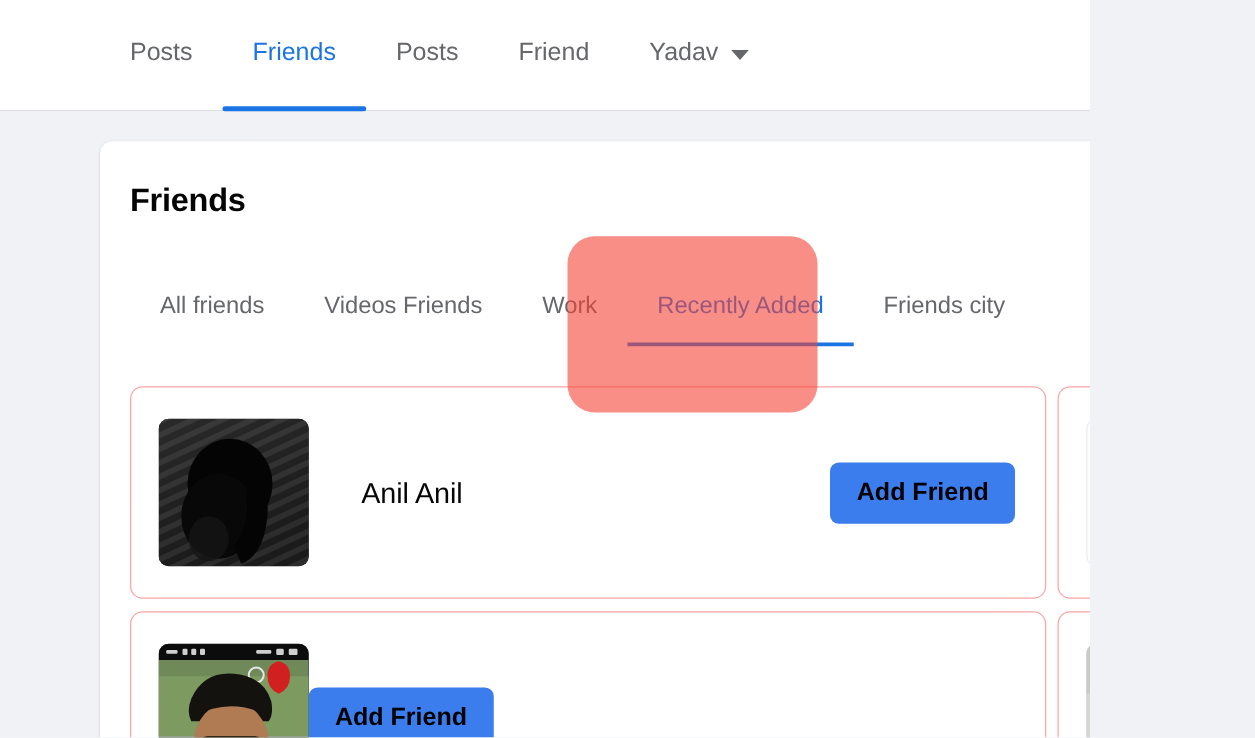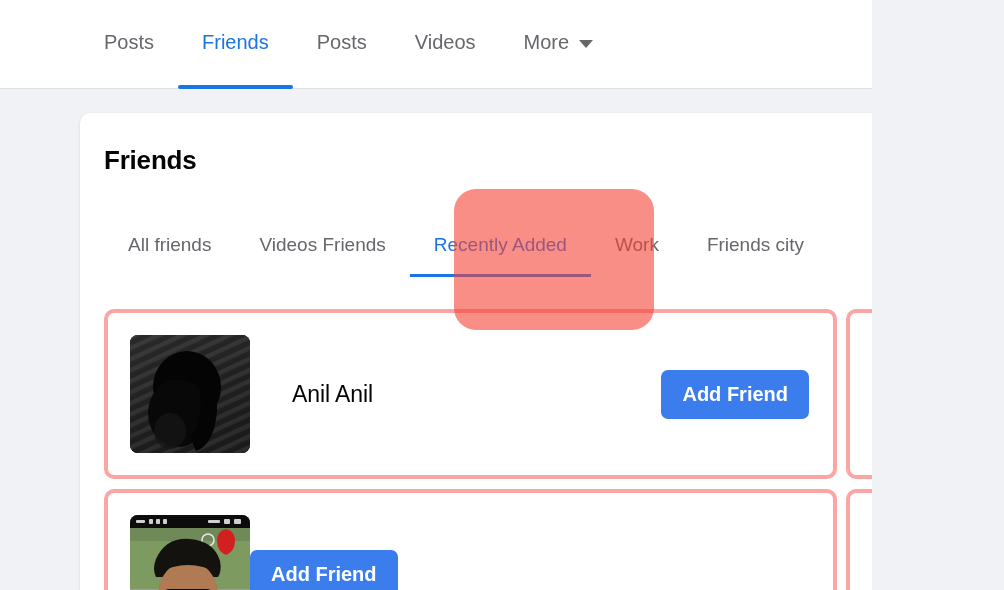--- a/index.html
+++ b/index.html
@@ -139,21 +139,21 @@
     display: grid;
     grid-template-columns: 733px 733px;
     column-gap: 9px;
     row-gap: 10px;
   }
 
   .friend-card {
     position: relative;
     height: 170px;
     background: #ffffff;
-    border: 4px solid #fca5a5;
+    border: 1px solid #fca5a5;
     border-radius: 10px;
     display: flex;
     align-items: center;
     padding: 0 24px 0 22px;
   }
 
   .avatar {
     width: 120px;
     height: 118px;
     border-radius: 8px;
@@ -169,21 +169,21 @@
     font-size: 23px;
     color: #050505;
     letter-spacing: -0.1px;
     white-space: nowrap;
     overflow: hidden;
   }
 
   .add-friend-btn {
     flex: 0 0 auto;
     background: #3b7ded;
-    color: #ffffff;
+    color: #000000;
     border: none;
     border-radius: 7px;
     font-family: "Liberation Sans", sans-serif;
     font-size: 20px;
     font-weight: bold;
     padding: 13px 21px;
     cursor: pointer;
     white-space: nowrap;
   }
 
@@ -216,53 +216,53 @@
       <div class="nav-tab active">
         <span class="nav-tab-label">Friends</span>
         <span class="nav-underline"></span>
       </div>
 
       <div class="nav-tab">
         <span class="nav-tab-label">Posts</span>
       </div>
 
       <div class="nav-tab">
-        <span class="nav-tab-label">Videos</span>
+        <span class="nav-tab-label">Friend</span>
       </div>
 
 
       <div class="nav-tab">
-        <span class="nav-tab-label">More</span>
+        <span class="nav-tab-label">Yadav</span>
         <span class="more-caret" style="margin-left:-14px;"></span>
       </div>
 
     </div>
   </div>
 
   <div class="content-card">
 
     <div class="page-title">Friends</div>
 
     <div class="filter-tabs">
 
       <div class="filter-tab">
         <span class="filter-tab-label">All friends</span>
       </div>
 
       <div class="filter-tab">
         <span class="filter-tab-label">Videos Friends</span>
+      </div>
+
+      <div class="filter-tab">
+        <span class="filter-tab-label">Work</span>
       </div>
 
       <div class="filter-tab active">
         <span class="filter-tab-label">Recently Added</span>
         <span class="filter-underline"></span>
-      </div>
-
-      <div class="filter-tab">
-        <span class="filter-tab-label">Work</span>
       </div>
 
       <div class="filter-tab">
         <span class="filter-tab-label">Friends city</span>
       </div>
 
 
     </div>
 
     <div class="friends-grid">

